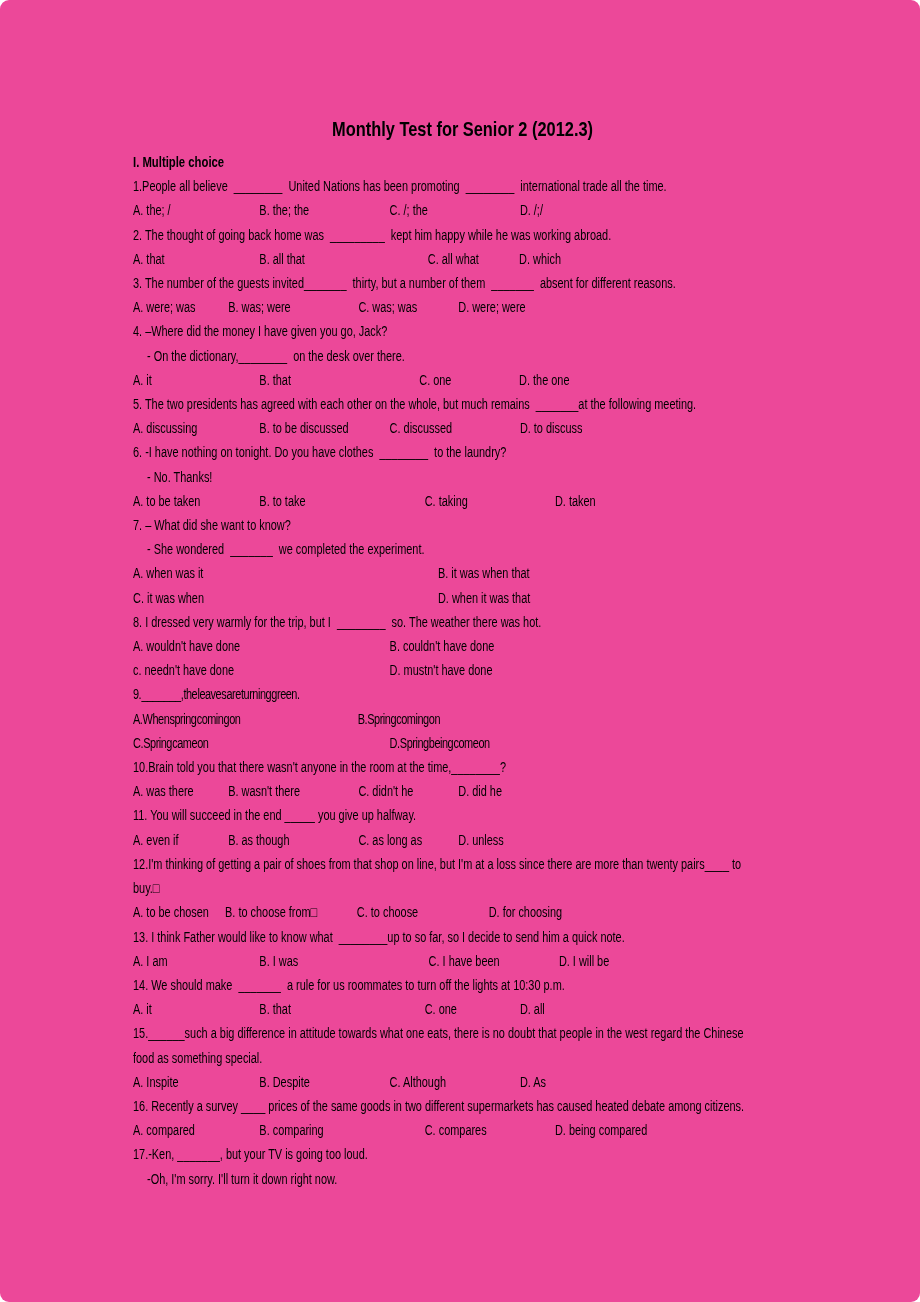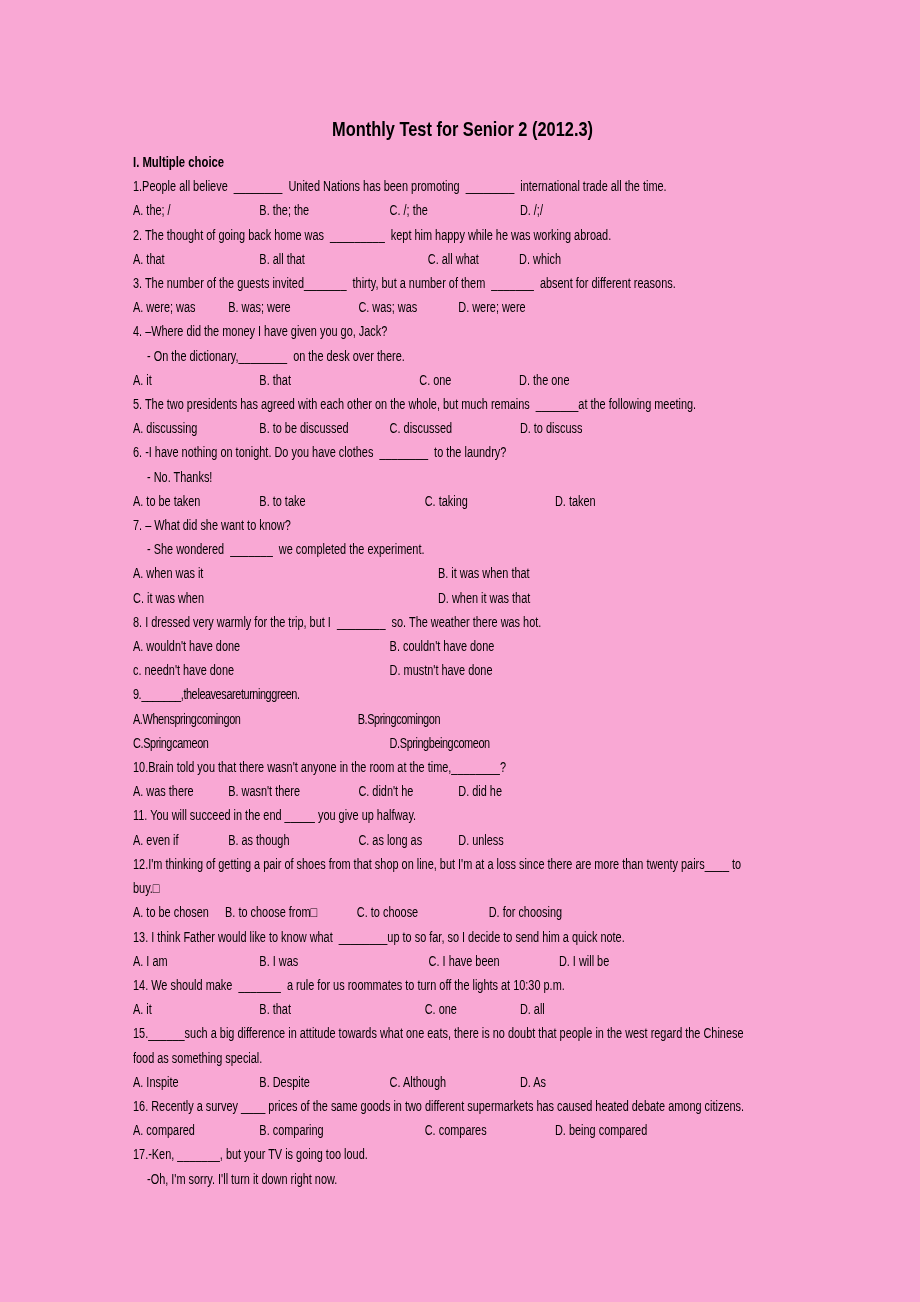--- a/index.html
+++ b/index.html
@@ -2,21 +2,21 @@
 <html><head>
 <meta charset="utf-8">
 <style>
   html,body{margin:0;padding:0;background:#ffffff;}
   body{
     width:920px;height:1302px;
     font-family:"Liberation Sans", sans-serif;
     color:#000;
     overflow:hidden;
   }
-  .page{width:920px;height:1302px;background:#f9a8d4;position:relative;overflow:hidden;}
+  .page{width:920px;height:1302px;background:#ec4899;position:relative;overflow:hidden;border-radius:9px;}
   .content{
     position:absolute;left:133px;top:116px;width:845px;
     transform:scaleX(0.78);transform-origin:top left;
   }
   .title{
     font-size:21px;font-weight:bold;text-align:center;
     margin:0 0 8px 0;line-height:26px;width:845px;white-space:pre;
   }
   .heading{font-weight:bold;font-size:14.5px;line-height:24.2px;white-space:pre;}
   .line{font-size:14px;line-height:24.2px;white-space:pre;}

